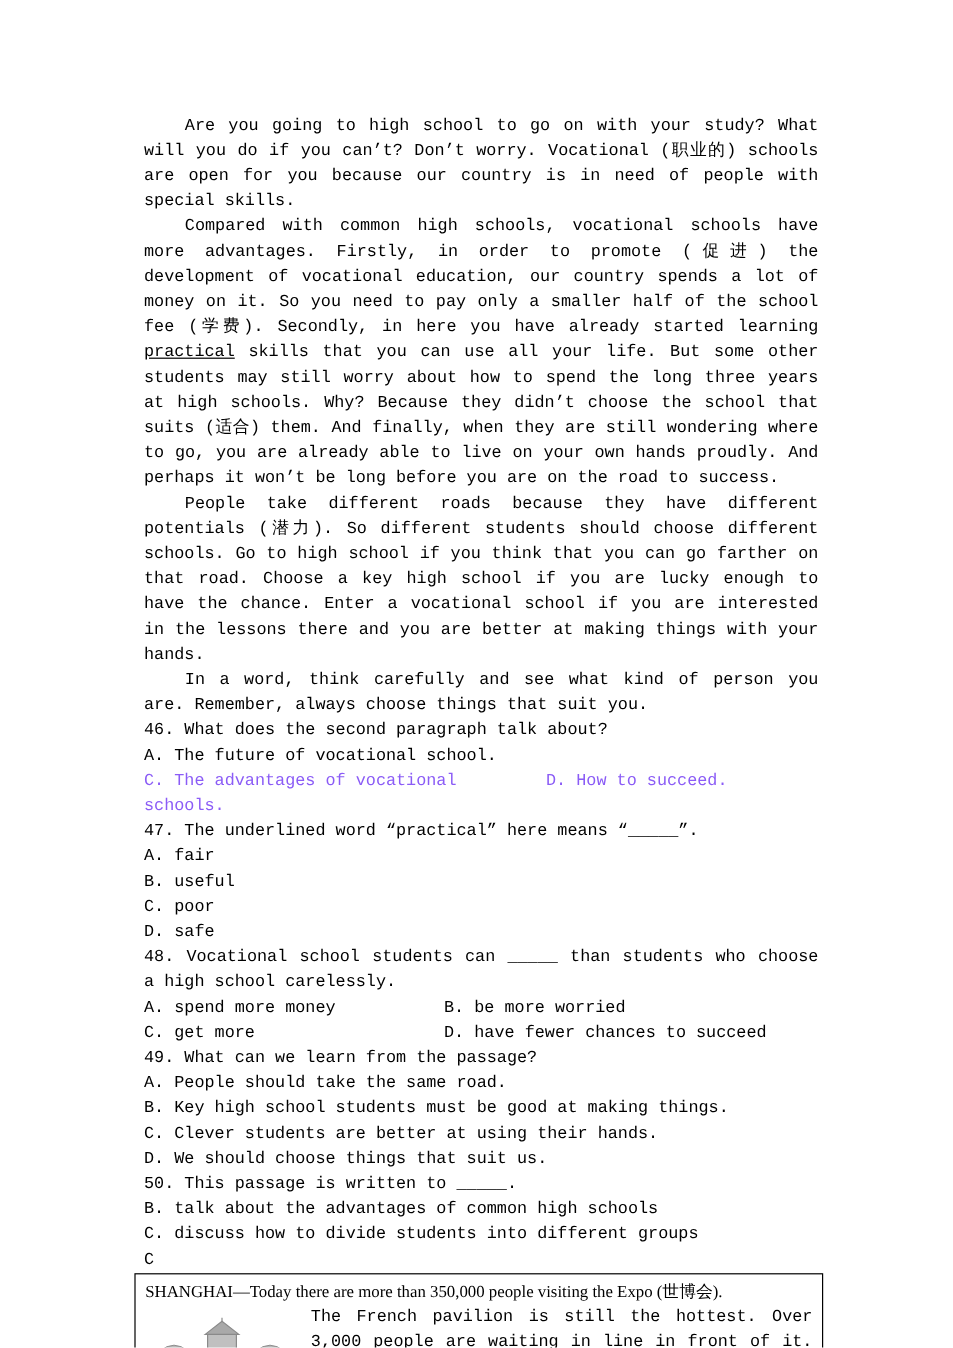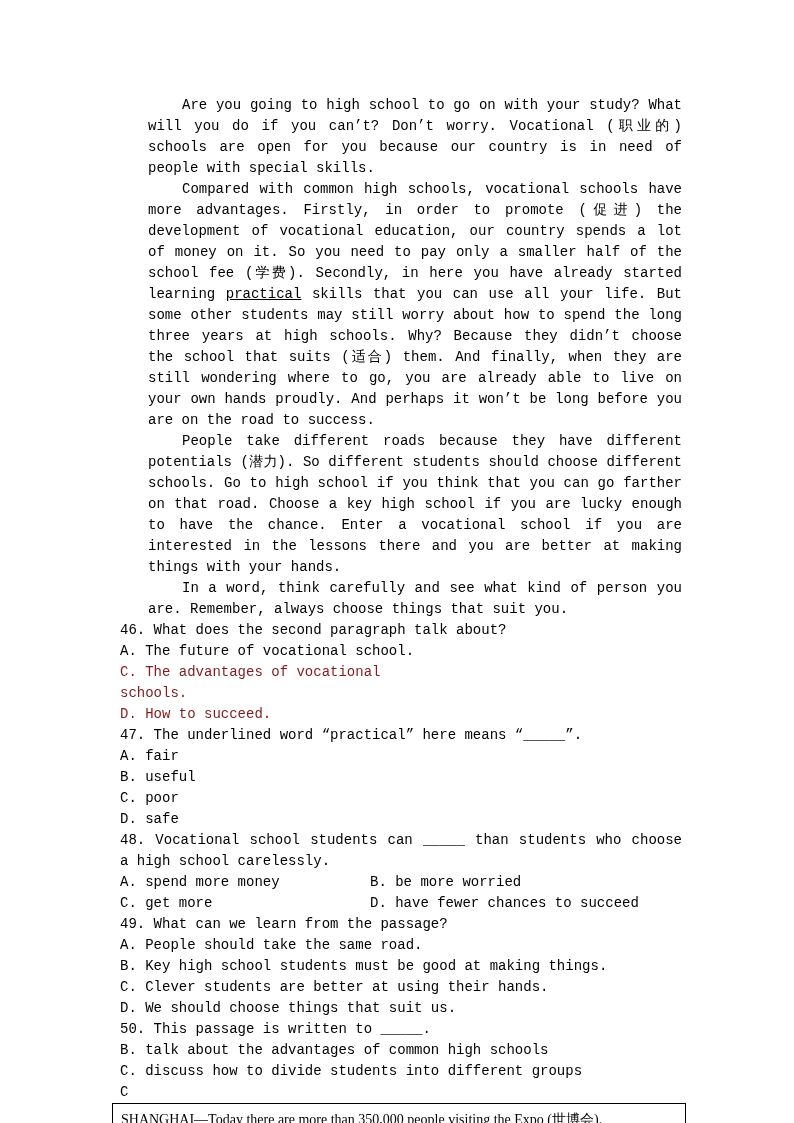--- a/index.html
+++ b/index.html
@@ -4,30 +4,30 @@
 <style>
   * { margin:0; padding:0; box-sizing:border-box; }
   html,body { background:#ffffff; }
   body {
     width:794px; height:1123px;
     font-family:"Liberation Mono","DejaVu Sans Mono",monospace;
     font-size:14px; color:#000; overflow:hidden;
   }
   .page { padding:95px 112px 0 120px; }
   .para {
-    text-align:justify; line-height:21px; text-indent:34px;margin-left:28px;
+    text-align:justify; line-height:21px; text-indent:34px;
   }
   .underlined { text-decoration:underline; }
   .qstem { line-height:21px; text-align:justify; }
   .optrow { display:flex; line-height:21px; }
   .optrow .c1 { flex:0 0 auto; }
   .optrow.w310 .c1 { width:310px; }
   .optrow.w335 .c1 { width:335px; }
   .optrow.w250 .c1 { width:250px;font-family:Liberation Mono, monospace; }
-  .teal { color:#7f1d1d;flex-direction:column; }
+  .teal { color:#8b5cf6; }
   .inline-opts { display:flex; line-height:21px;flex-direction:column; }
   .inline-opts .o1 { width:112px; }
   .inline-opts .o2 { width:166px; }
   .inline-opts .o3 { width:142px; }
   .optline { line-height:21px; }
   .answer-line { line-height:21px; }
   .newsbox {
     border:1.5px solid #000;
     margin-left:-8px; margin-right:-4px;
     padding:5px 8px 0 8px;

